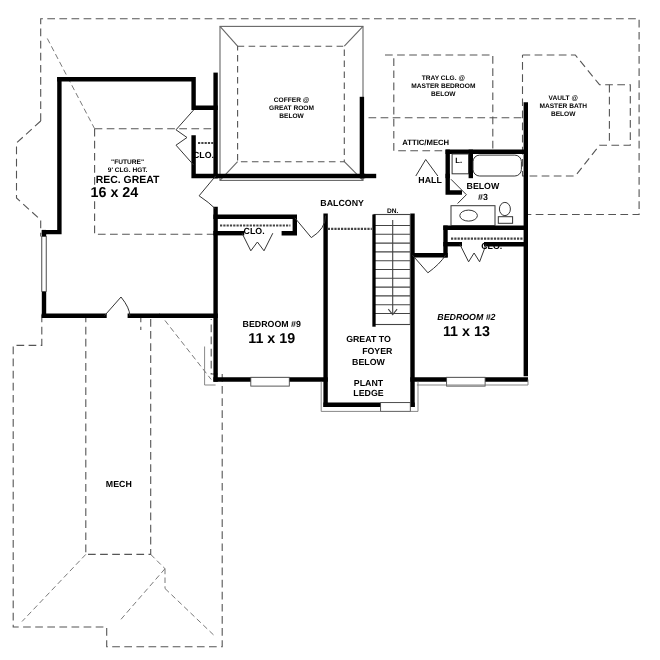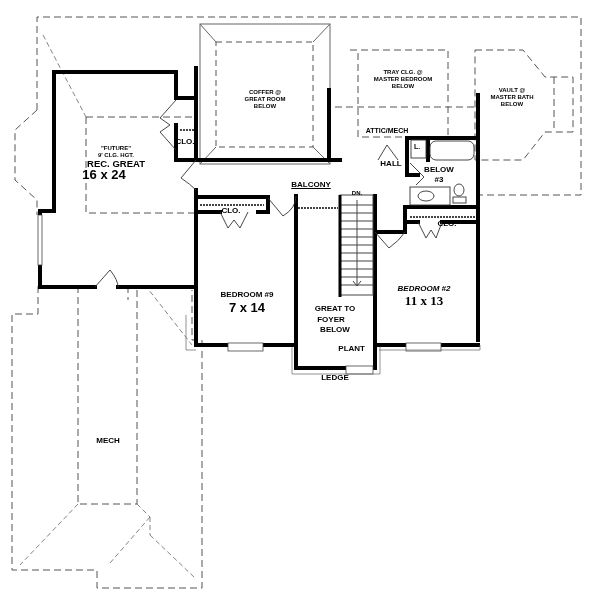--- a/index.html
+++ b/index.html
@@ -155,31 +155,31 @@
 
 <div class="lbl xs" style="left:482px;top:87px;width:60px;">VAULT @</div>
 <div class="lbl xs" style="left:482px;top:94px;width:60px;">MASTER BATH</div>
 <div class="lbl xs" style="left:482px;top:101px;width:60px;">BELOW</div>
 
 <div class="lbl xs" style="left:362px;top:127px;width:50px;font-size:7px;">ATTIC/MECH</div>
 <div class="lbl xs" style="left:410px;top:143px;width:14px;font-size:7px;">L.</div>
 <div class="lbl sm" style="left:376px;top:160px;width:30px;">HALL</div>
 <div class="lbl sm" style="left:424px;top:166px;width:30px;">BELOW</div>
 <div class="lbl sm" style="left:424px;top:176px;width:30px;">#3</div>
-<div class="lbl sm" style="left:286px;top:181px;width:50px;text-decoration:underline;">BALCONY</div>
+<div class="lbl sm" style="left:286px;top:181px;width:50px;">BALCONY</div>
 <div class="lbl sm" style="left:218px;top:207px;width:26px;">CLO.</div>
 <div class="lbl sm" style="left:434px;top:220px;width:26px;">CLO.</div>
 <div class="lbl xs" style="left:343px;top:190px;width:28px;">DN.</div>
 
 <div class="lbl sm" style="left:212px;top:291px;width:70px;">BEDROOM #9</div>
-<div class="lbl lg" style="left:212px;top:301px;width:70px;">7 x 14</div>
+<div class="lbl lg" style="left:212px;top:301px;width:70px;">11 x 19</div>
 
 <div class="lbl sm" style="left:389px;top:285px;width:70px;font-style:italic;">BEDROOM #2</div>
-<div class="lbl lg" style="left:389px;top:294px;width:70px;font-family:Liberation Serif, serif;">11 x 13</div>
+<div class="lbl lg" style="left:389px;top:294px;width:70px;">11 x 13</div>
 
 <div class="lbl sm" style="left:300px;top:305px;width:70px;">GREAT TO</div>
-<div class="lbl sm" style="left:296px;top:316px;width:70px;">FOYER</div>
+<div class="lbl sm" style="left:308px;top:316px;width:70px;">FOYER</div>
 <div class="lbl sm" style="left:300px;top:326px;width:70px;">BELOW</div>
 
-<div class="lbl sm" style="left:305px;top:345px;width:60px;text-align:right;">PLANT</div>
-<div class="lbl sm" style="left:305px;top:354px;width:60px;margin-top:20px;">LEDGE</div>
+<div class="lbl sm" style="left:305px;top:345px;width:60px;">PLANT</div>
+<div class="lbl sm" style="left:305px;top:354px;width:60px;">LEDGE</div>
 
 <div class="lbl sm" style="left:85px;top:437px;width:46px;">MECH</div>
 
 </body></html>

